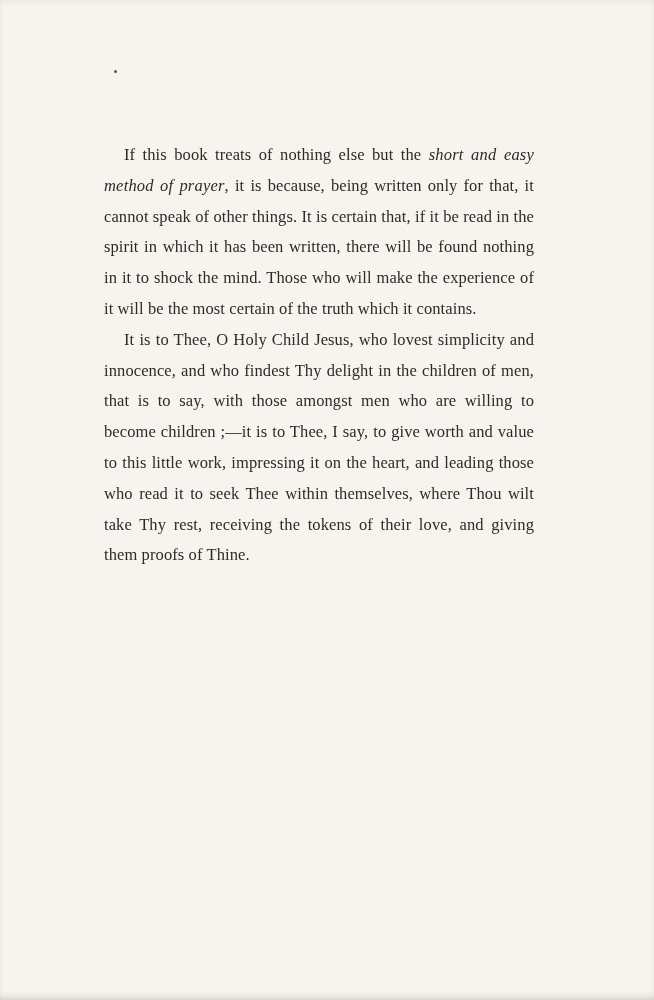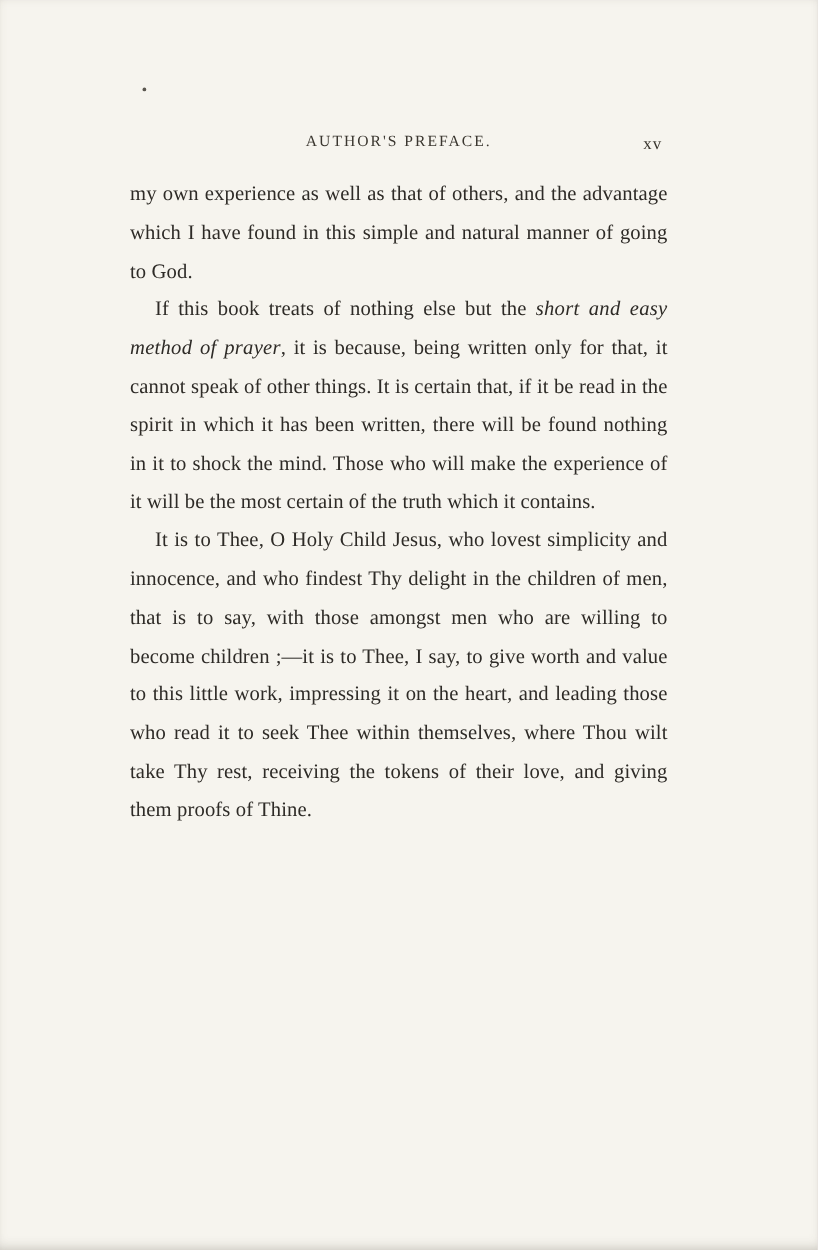--- a/index.html
+++ b/index.html
@@ -77,23 +77,18 @@
     font-style: italic;
     letter-spacing: 0.2px;
   }
 </style>
 </head>
 <body>
 
 <div class="page">
   <div class="ink-speck"></div>
 
-  <div class="running-head">
-    <span class="title">AUTHOR'S PREFACE.</span>
-    <span class="folio">xv</span>
-  </div>
 
   <div class="text-block">
-      <p><span>my own experience as well as that of others, and the advantage which I have found in this simple and natural manner of going to God.</span></p>
       <p class="indent"><span>If this book treats of nothing else but the </span><em>short and easy method of prayer</em><span>, it is because, being written only for that, it cannot speak of other things.  It is certain that, if it be read in the spirit in which it has been written, there will be found nothing in it to shock the mind.  Those who will make the experience of it will be the most certain of the truth which it contains.</span></p>
       <p class="indent"><span>It is to Thee, O Holy Child Jesus, who lovest simplicity and innocence, and who findest Thy delight in the children of men, that is to say, with those amongst men who are willing to become children ;—it is to Thee, I say, to give worth and value to this little work, impressing it on the heart, and leading those who read it to seek Thee within themselves, where Thou wilt take Thy rest, receiving the tokens of their love, and giving them proofs of Thine.</span></p>
     </div>
 </div>
 
 </body></html>

